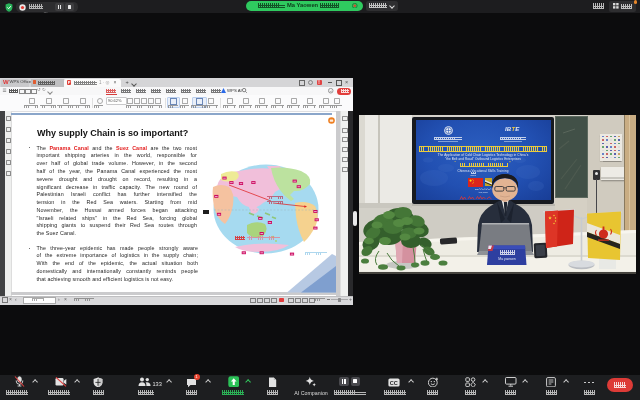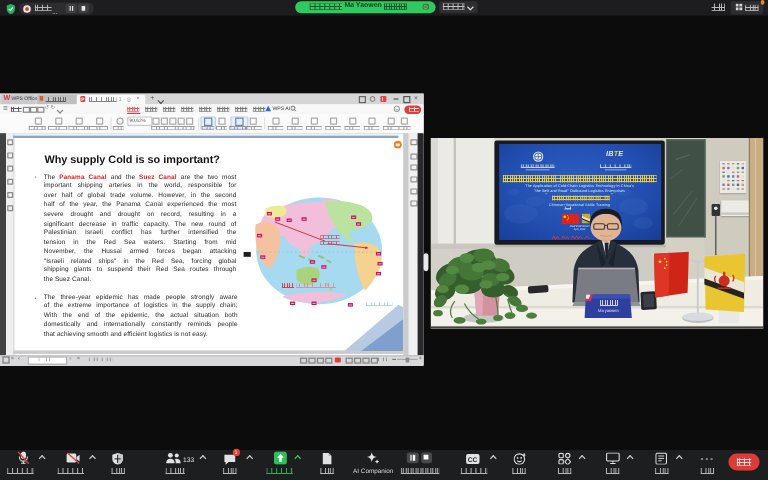--- a/index.html
+++ b/index.html
@@ -172,21 +172,21 @@
 <div class="a" style="left:342.3px;top:137px;width:3.4px;height:3.4px;border:0.7px solid #8f8f8f;border-radius:0.6px"></div>
 <div class="a" style="left:342.3px;top:147px;width:3.4px;height:3.4px;border:0.7px solid #8f8f8f;border-radius:0.6px"></div>
 <div class="a" style="left:342.3px;top:157px;width:3.4px;height:3.4px;border:0.7px solid #8f8f8f;border-radius:0.6px"></div>
 <div class="a" style="left:342.3px;top:167px;width:3.4px;height:3.4px;border:0.7px solid #8f8f8f;border-radius:0.6px"></div>
 <div class="a" style="left:348px;top:111px;width:5px;height:184.5px;background:#29292b"></div>
 <div class="a" style="left:11px;top:112.6px;width:321px;height:2.2px;background:#8ba6ca"></div>
 <svg class="a" style="left:328px;top:116.6px" width="7" height="7">
     <circle cx="3.5" cy="3.5" r="3.3" fill="#ee7e1f"></circle>
     <rect x="1.8" y="2.6" width="3.4" height="2.2" fill="#fff" opacity="0.85" rx="0.3"></rect>
   </svg>
-<div class="a" style="left:37px;top:127.8px;font-size:9.05px;font-weight:bold;color:#131313;letter-spacing:0px;line-height:10px">Why supply Cold is so important?</div>
+<div class="a" style="left:37px;top:127.8px;font-size:9.05px;font-weight:bold;color:#131313;letter-spacing:0px;line-height:10px">Why supply Chain is so important?</div>
 <div class="a" style="left:28.5px;top:146.5px;width:1.6px;height:1.6px;background:#444;border-radius:50%"></div>
 <div class="a" style="left:28.5px;top:247.5px;width:1.6px;height:1.6px;background:#444;border-radius:50%"></div>
 <div class="a" style="left:36.5px;top:144.6px;width:160.5px;font-size:5.35px;line-height:7.78px;color:#262626;letter-spacing:0.1px">
     <div style="text-align:justify;text-align-last:justify">The <b style="color:#e31e1e">Panama Canal</b> and the <b style="color:#e31e1e">Suez Canal</b> are the two most</div>
     <div style="text-align:justify;text-align-last:justify">important shipping arteries in the world, responsible for</div>
     <div style="text-align:justify;text-align-last:justify">over half of global trade volume. However, in the second</div>
     <div style="text-align:justify;text-align-last:justify">half of the year, the Panama Canal experienced the most</div>
     <div style="text-align:justify;text-align-last:justify">severe drought and drought on record, resulting in a</div>
     <div style="text-align:justify;text-align-last:justify">significant decrease in traffic capacity. The new round of</div>
     <div style="text-align:justify;text-align-last:justify">Palestinian Israeli conflict has further intensified the</div>

